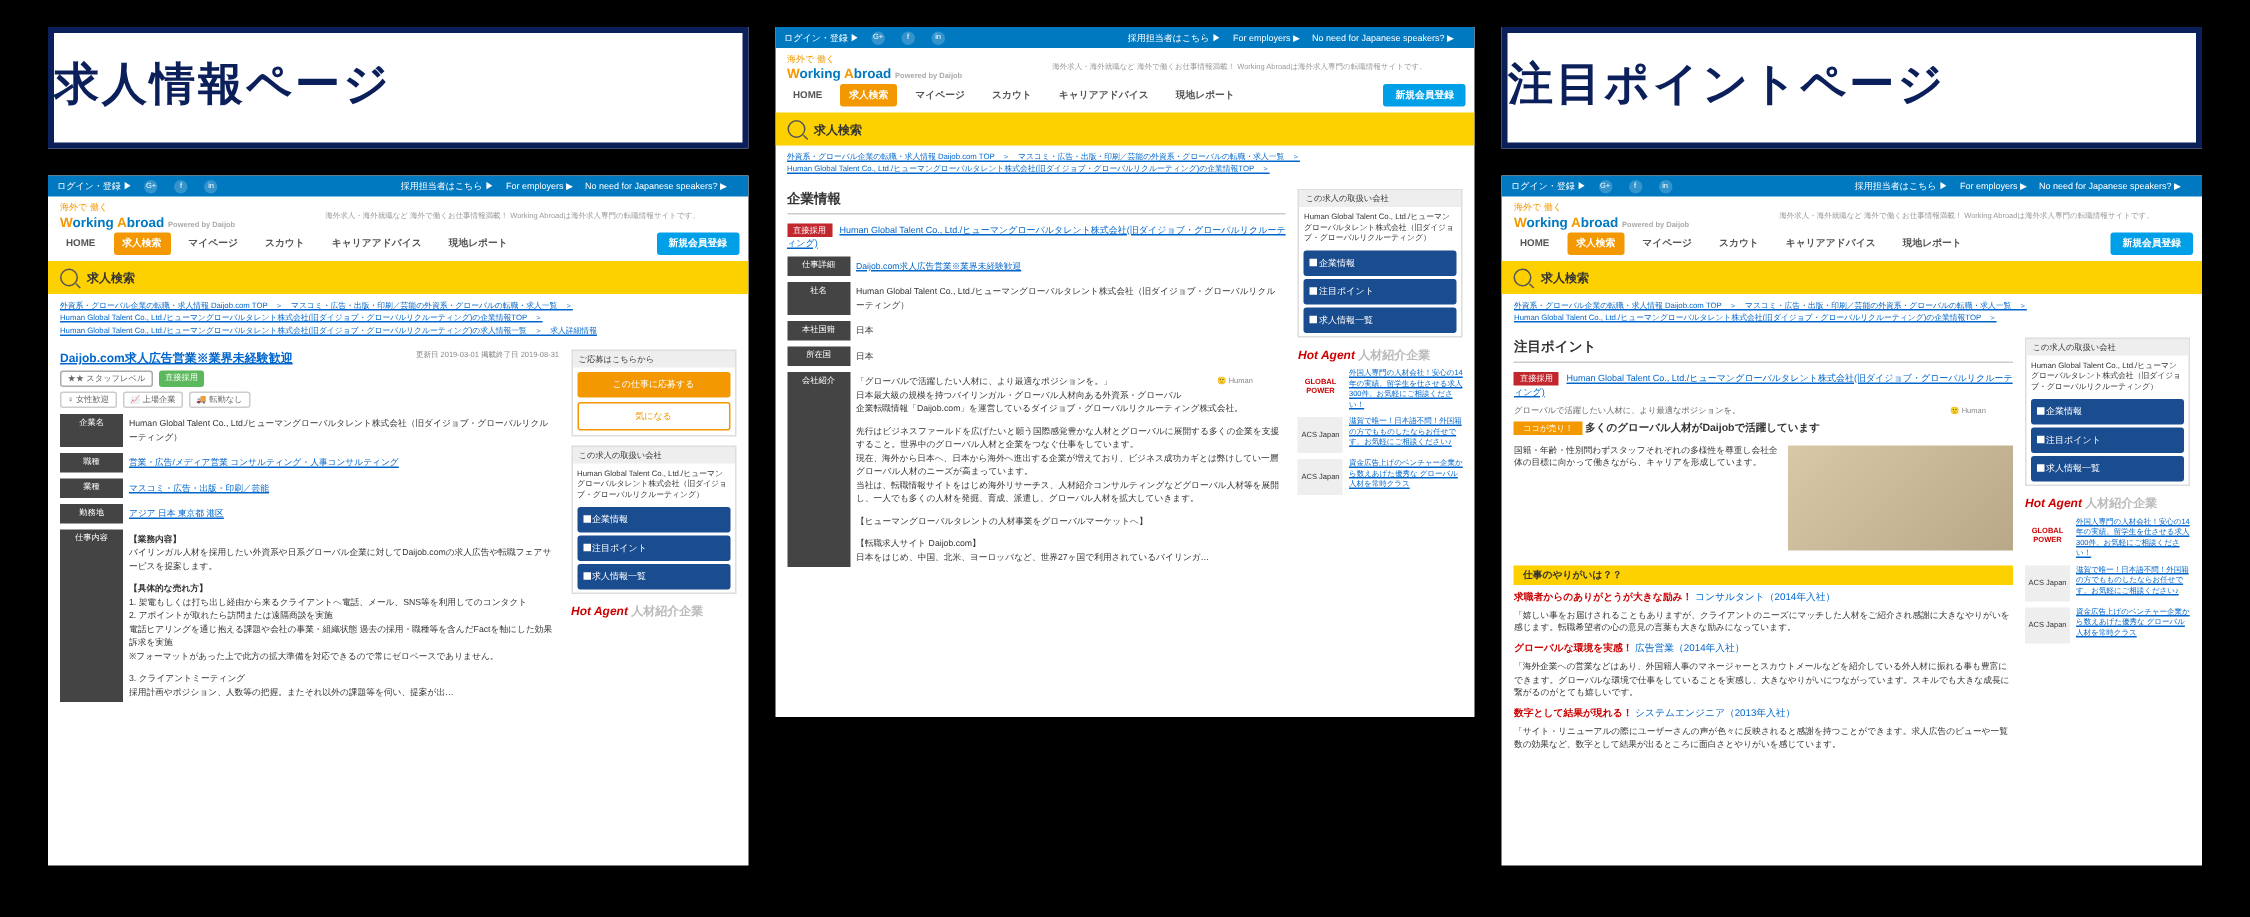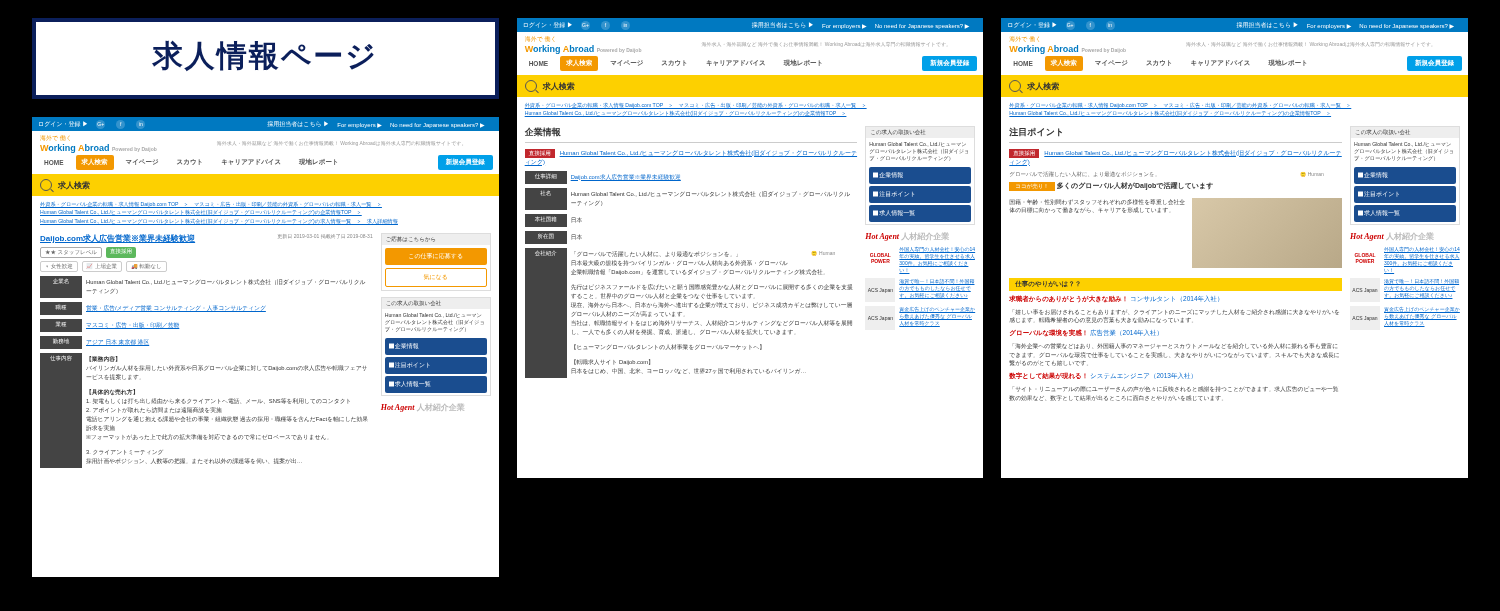--- a/index.html
+++ b/index.html
@@ -1,19 +1,19 @@
 <!DOCTYPE html>
 <html><head>
 <meta charset="utf-8">
 <style>
   * { margin: 0; padding: 0; box-sizing: border-box; }
   body { font-family: "Hiragino Sans", "Meiryo", sans-serif; background: #000; width: 1500px; height: 611px; overflow: hidden; }
   .wrap { display: flex; justify-content: space-between; padding: 18px 32px; gap: 18px; }
   .col { flex: 1; }
-  .title-box { border: 4px solid #0b1f5b; background: #fff; text-align: center; padding: 14px 0 18px; margin-bottom: 18px; }
+  .title-box { border: 4px solid #0b1f5b; background: #fff; padding: 14px 0 18px; margin-bottom: 18px; }
   .title-box h1 { color: #0b1f5b; font-size: 30px; font-weight: 800; letter-spacing: 2px; }
   .mini { background: #fff; width: 100%; height: 460px; font-size: 7px; color: #333; overflow: hidden; position: relative; }
   .topbar { background: #0079c1; height: 14px; display: flex; align-items: center; padding: 0 6px; color: #fff; font-size: 6px; }
   .topbar .spacer { flex: 1; }
   .topbar span { margin-right: 8px; }
   .social { display: inline-flex; gap: 3px; margin-right: 8px; }
   .sic { width: 9px; height: 9px; border-radius: 50%; background: #fff3; display: inline-flex; align-items: center; justify-content: center; font-size: 5px; }
   .logoarea { display: flex; align-items: center; padding: 4px 8px; height: 24px; }
   .logo { font-size: 9px; font-weight: 700; color: #0079c1; }
   .logo .ora { color: #f39800; }
@@ -40,21 +40,21 @@
   .dl dd { flex: 1; padding: 2px 4px; font-size: 5.8px; color: #0066cc; text-decoration: underline; }
   .dl dd.plain { color: #333; text-decoration: none; }
   .sidebox { border: 1px solid #ddd; margin-bottom: 6px; }
   .sidebox .hd { background: #eee; padding: 2px 4px; font-size: 5.5px; }
   .btn { display: block; text-align: center; padding: 4px 0; font-size: 6px; margin: 3px; border-radius: 2px; color: #fff; }
   .btn.or { background: #f39800; }
   .btn.og { background: #fff; border: 1px solid #f39800; color: #f39800; }
   .btn.bl { background: #1a4d8f; margin: 2px 3px; text-align: left; padding-left: 10px; position: relative; }
   .btn.bl::before { content: ""; position: absolute; left: 4px; top: 50%; transform: translateY(-50%); width: 5px; height: 5px; background: #fff; }
   .hotag { font-size: 8px; font-weight: 700; margin-top: 6px; }
-  .hotag .red { color: #c00; font-style: italic; font-family: Liberation Serif, serif; }
+  .hotag .red { color: #c00; font-style: italic; }
   .hotag .gy { color: #bbb; }
   .hotlist { margin-top: 4px; }
   .hotitem { display: flex; gap: 4px; margin-bottom: 4px; align-items: flex-start; }
   .hotlogo { width: 30px; height: 24px; background: #eee; font-size: 5px; display: flex; align-items: center; justify-content: center; text-align: center; }
   .hottxt { flex: 1; font-size: 5px; color: #0066cc; text-decoration: underline; line-height: 1.4; }
   .sec-h { font-size: 9px; font-weight: 700; margin-bottom: 6px; border-bottom: 1px solid #ccc; padding-bottom: 3px; }
   .tag-red { display: inline-block; background: #c1272d; color: #fff; font-size: 5.5px; padding: 1px 4px; margin-right: 3px; }
   .tag-or { display: inline-block; background: #f39800; color: #fff; font-size: 5.5px; padding: 1px 6px; }
   .para { font-size: 5.8px; line-height: 1.5; margin: 4px 0; color: #333; }
   .link { color: #0066cc; text-decoration: underline; }
@@ -263,20 +263,23 @@
                 <div class="hotlogo">ACS Japan</div>
                 <div class="hottxt">資金広告上げのベンチャー企業から数えあげた優秀な グローバル人材を常時クラス</div>
               </div>
           </div>
         </div>
       </div>
     </div>
   </div>
 
   <div class="col">
+    <div class="title-box">
+        <h1>注目ポイントページ</h1>
+      </div>
     <div class="mini">
       <div class="topbar">
           <span>ログイン・登録 ▶</span>
           <span class="social">
             <span class="sic">G+</span>
             <span class="sic">f</span>
             <span class="sic">in</span>
           </span>
           <span class="spacer"></span>
           <span>採用担当者はこちら ▶</span>

